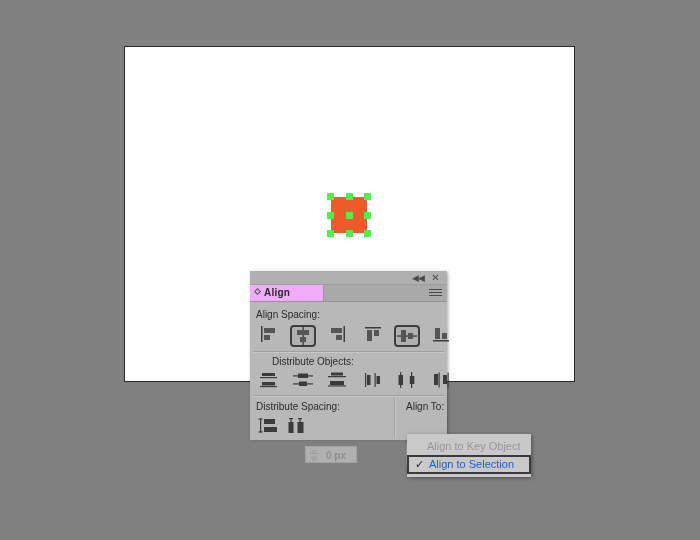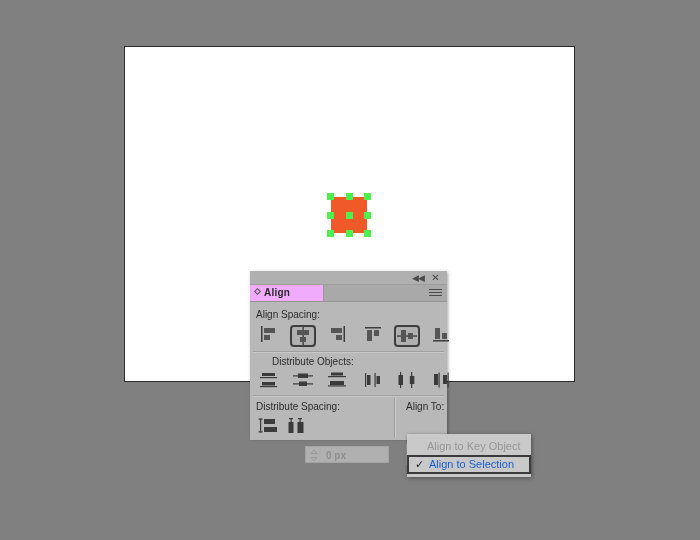--- a/index.html
+++ b/index.html
@@ -181,21 +181,21 @@
   }
   .ibtn.selected {
     background: #b0b0b0;
     border: 2px solid #3e3e3e;
     border-radius: 4px;
   }
   .ibtn svg { display: block; margin: 0 auto; }
   #spacing-field {
     position: absolute;
     left: 55px; top: 144px;
-    width: 84px; height: 17px;
+    width: 52px; height: 17px;
     background: #b0b0b0;
     border: 1px solid #a3a3a3;
     box-sizing: border-box;
     font-weight: bold;
   }
   #spacing-stepper {
     position: absolute;
     left: 4px; top: 2px;
     width: 8px; height: 13px;
   }

